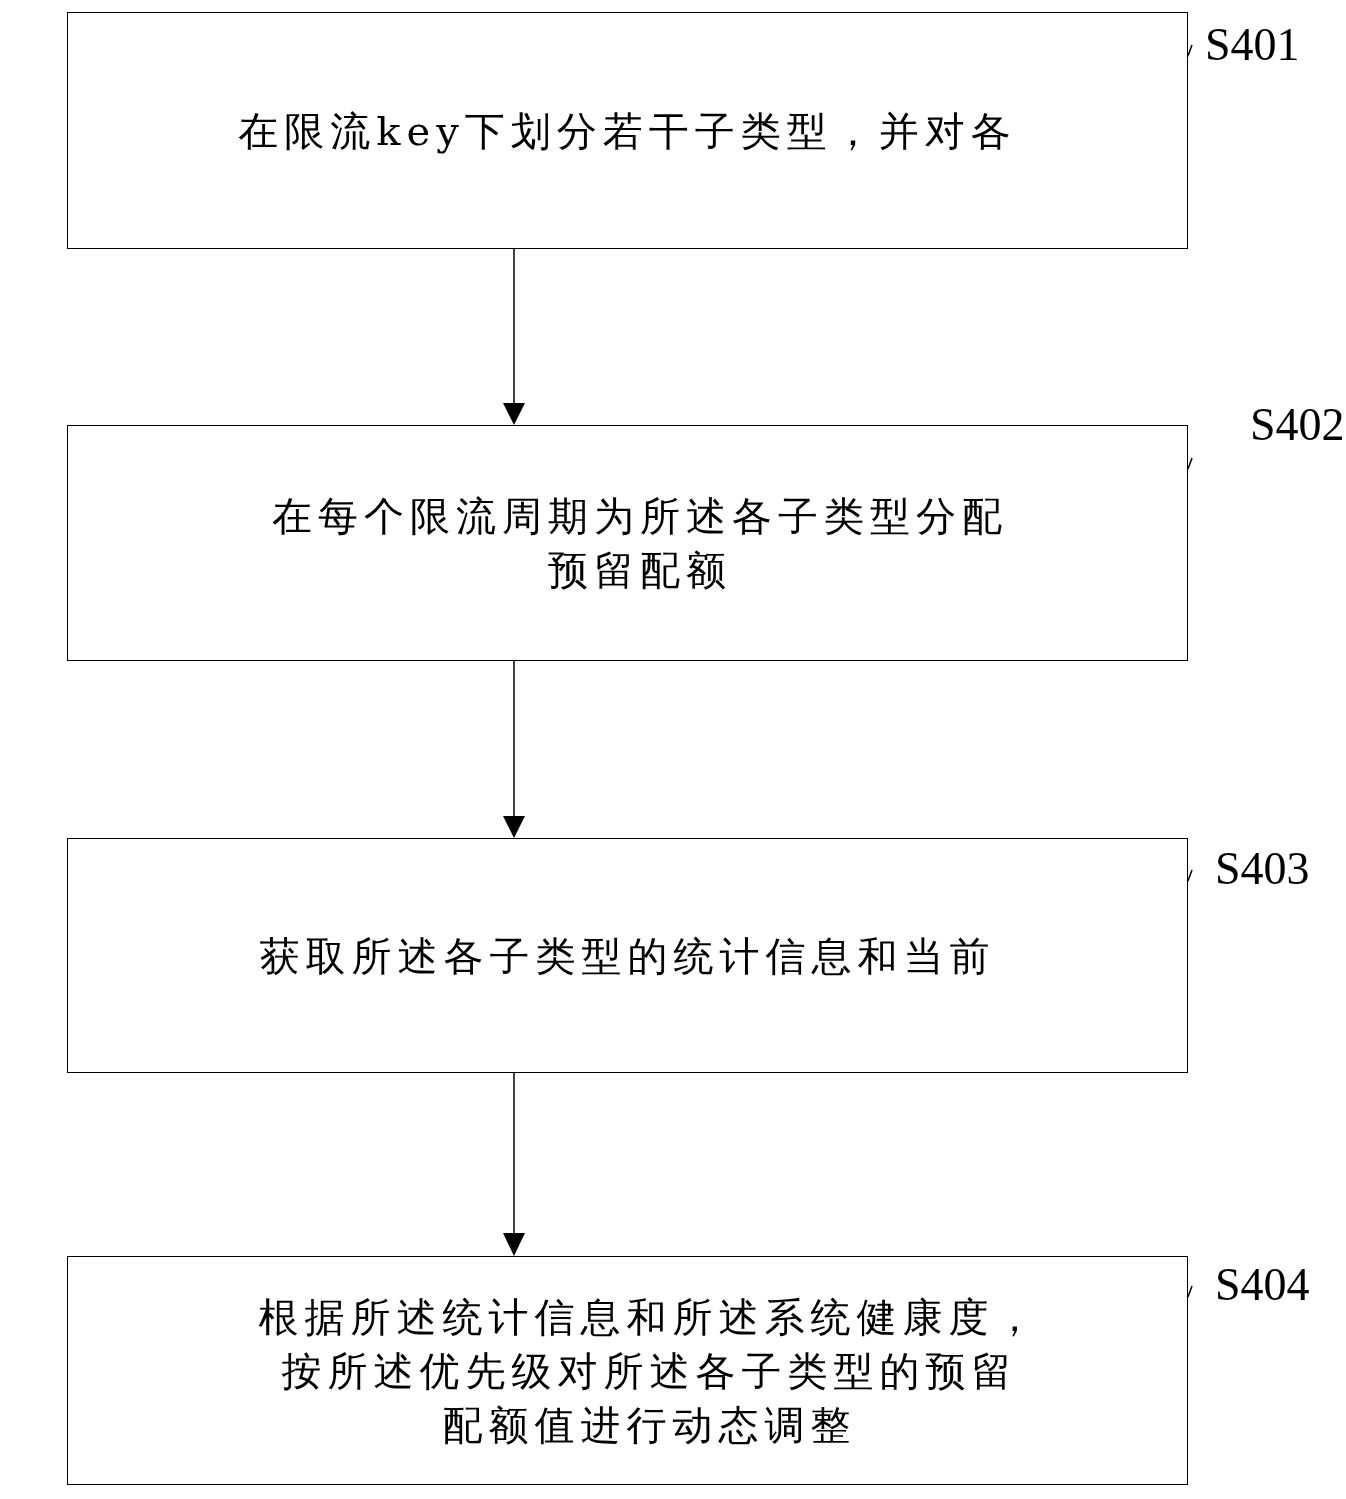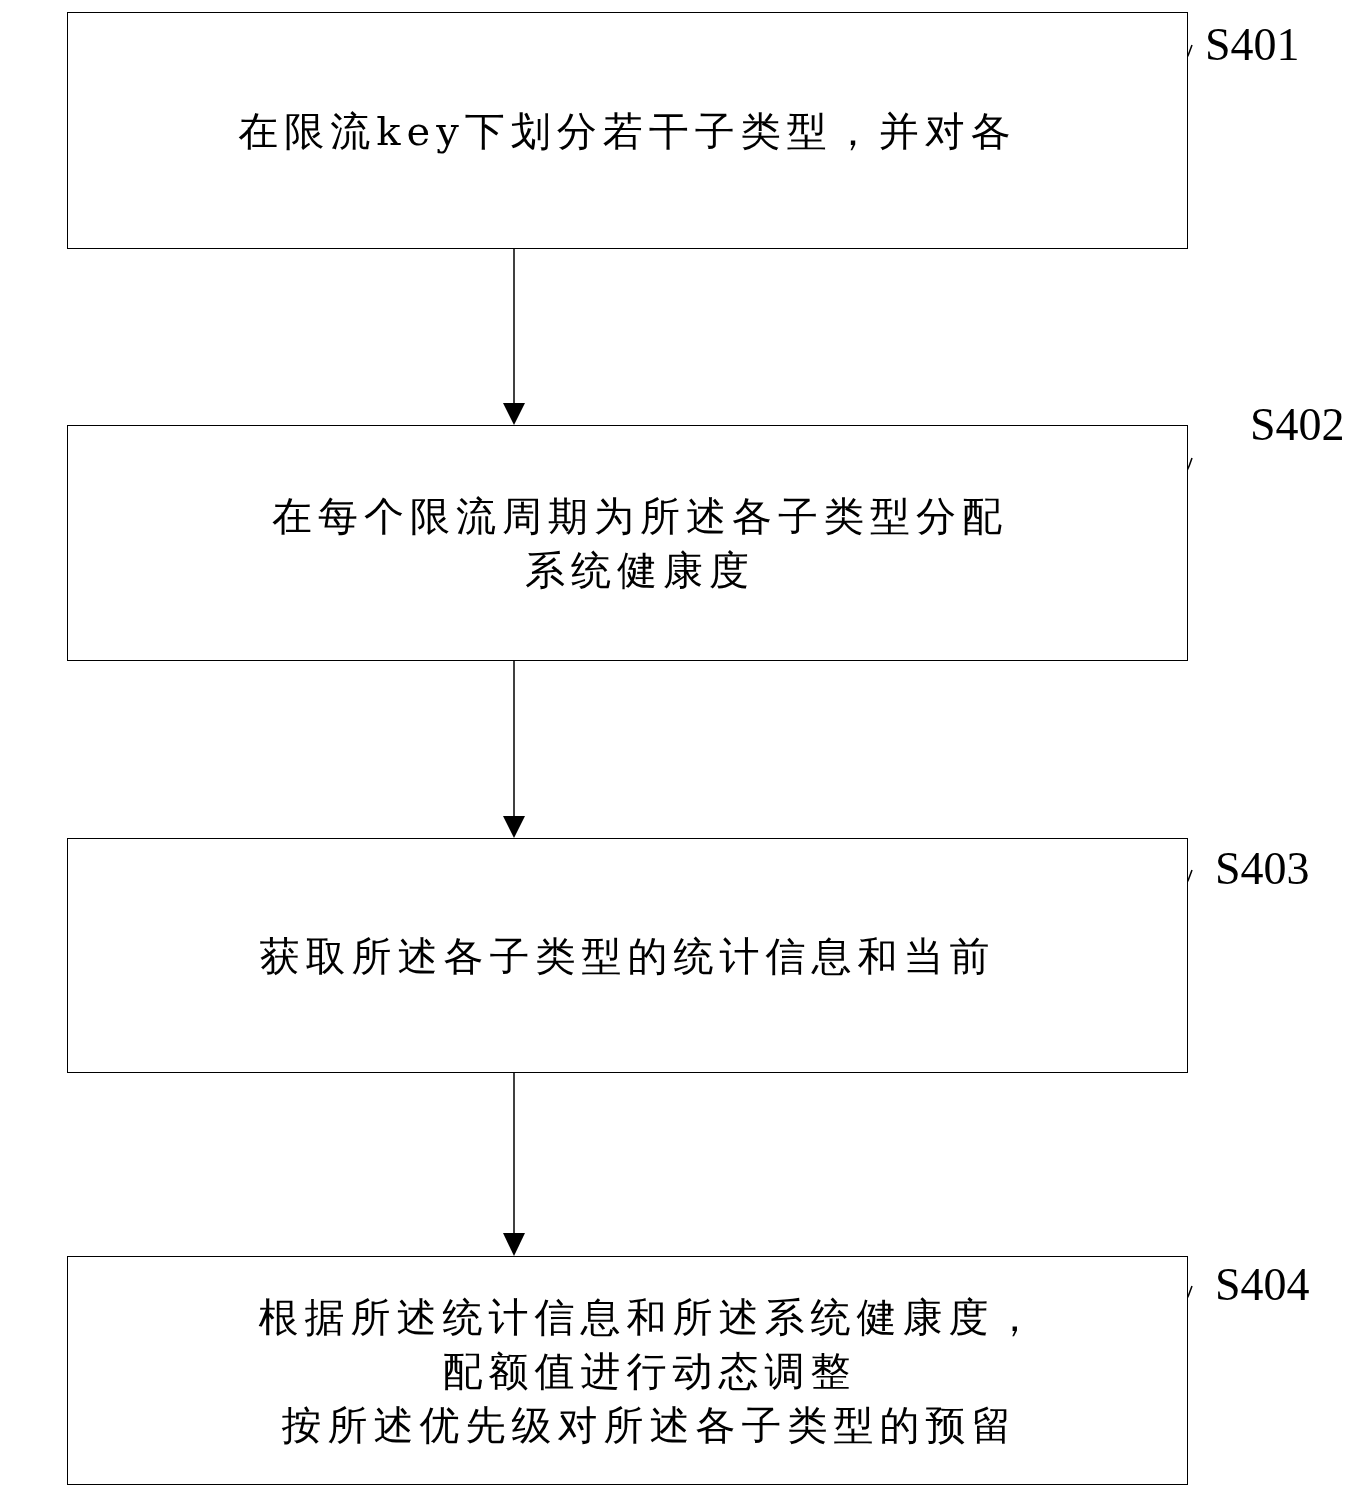--- a/index.html
+++ b/index.html
@@ -37,32 +37,32 @@
 <div class="box" style="top:12px;height:237px;">
   <div class="box-text">
     <div>在限流key下划分若干子类型，并对各</div>
   </div>
 </div>
 <div class="label" style="left:1205px;top:18px;">S401</div>
 
 <div class="box" style="top:425px;height:236px;padding-left:25px;">
   <div class="box-text">
     <div>在每个限流周期为所述各子类型分配</div>
-    <div>系统健康度</div>
+    <div>预留配额</div>
   </div>
 </div>
 <div class="label" style="left:1205px;top:398px;margin-left:45px;">S402</div>
 
 <div class="box" style="top:838px;height:235px;">
   <div class="box-text">
     <div>获取所述各子类型的统计信息和当前</div>
   </div>
 </div>
 <div class="label" style="left:1215px;top:842px;text-align:center;">S403</div>
 
 <div class="box" style="top:1256px;height:229px;padding-left:44px;">
   <div class="box-text">
     <div>根据所述统计信息和所述系统健康度，</div>
+    <div>按所述优先级对所述各子类型的预留</div>
     <div>配额值进行动态调整</div>
-    <div>按所述优先级对所述各子类型的预留</div>
   </div>
 </div>
 <div class="label" style="left:1215px;top:1258px;">S404</div>
 
 </body></html>

